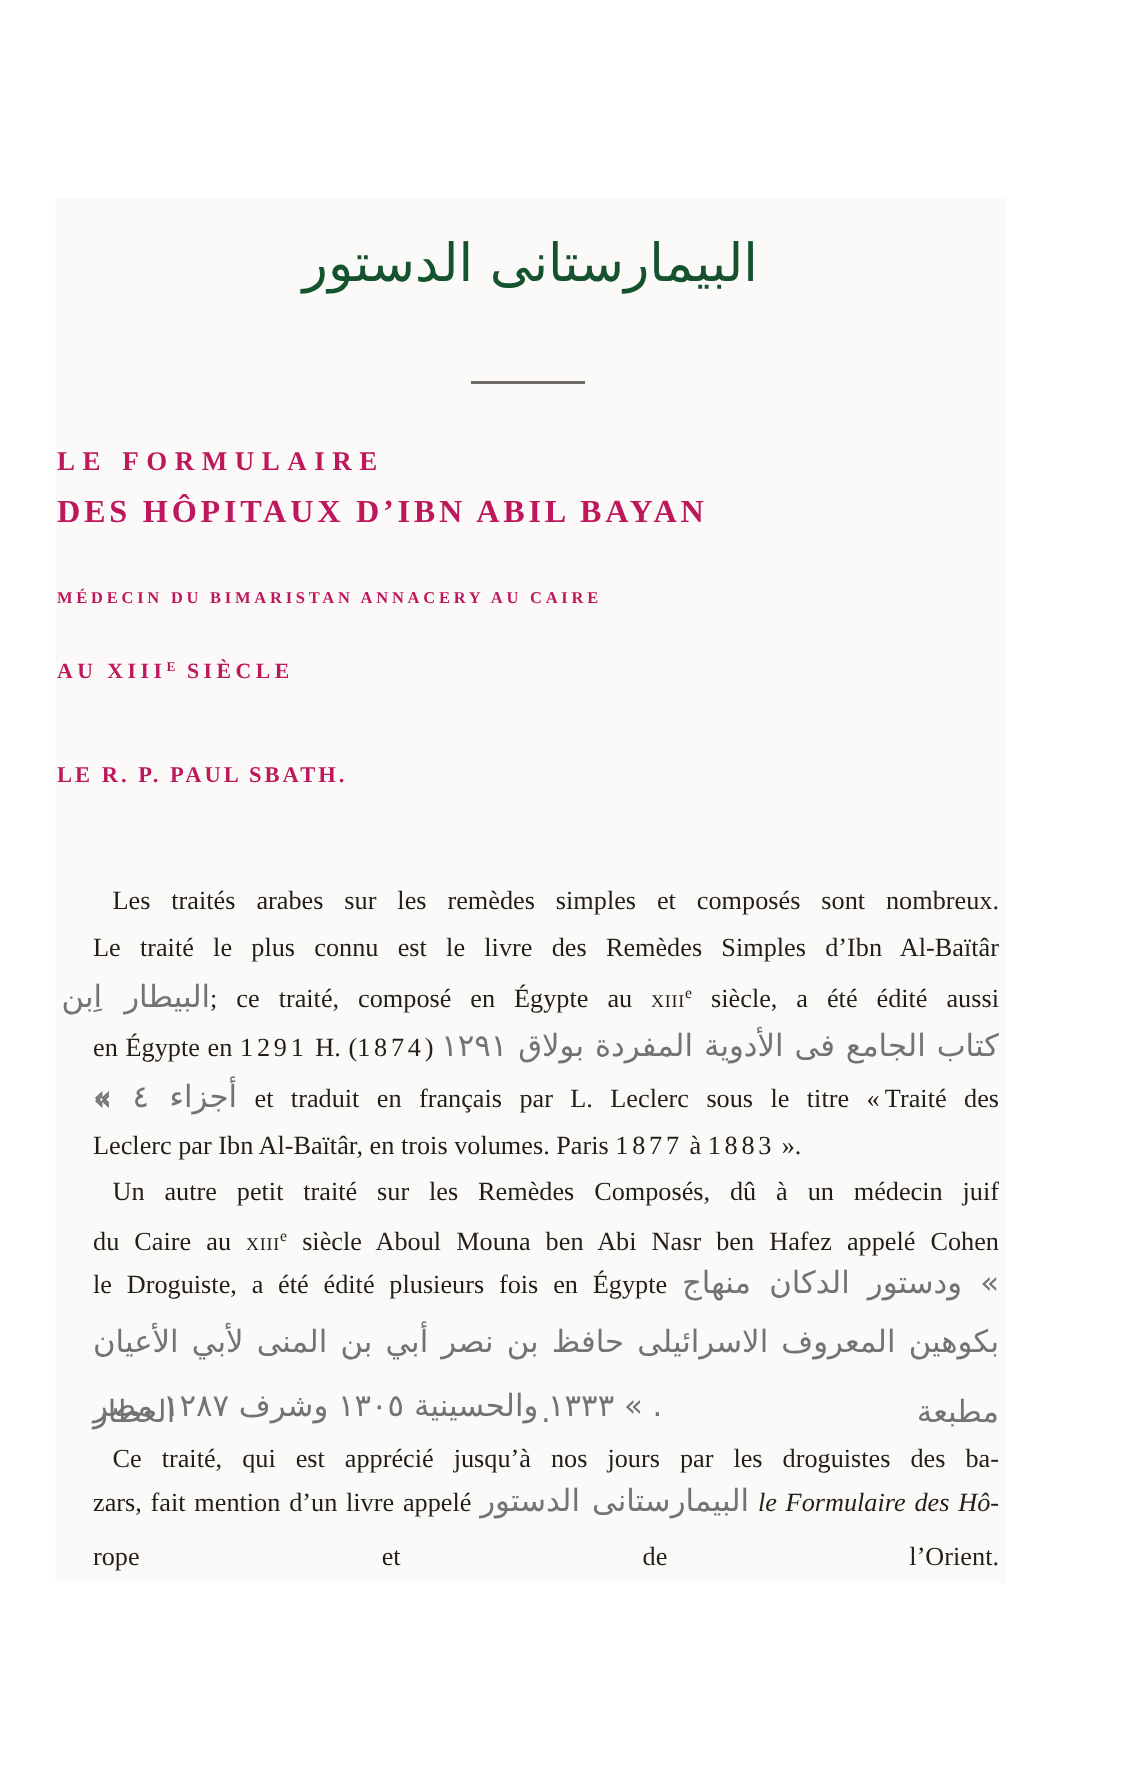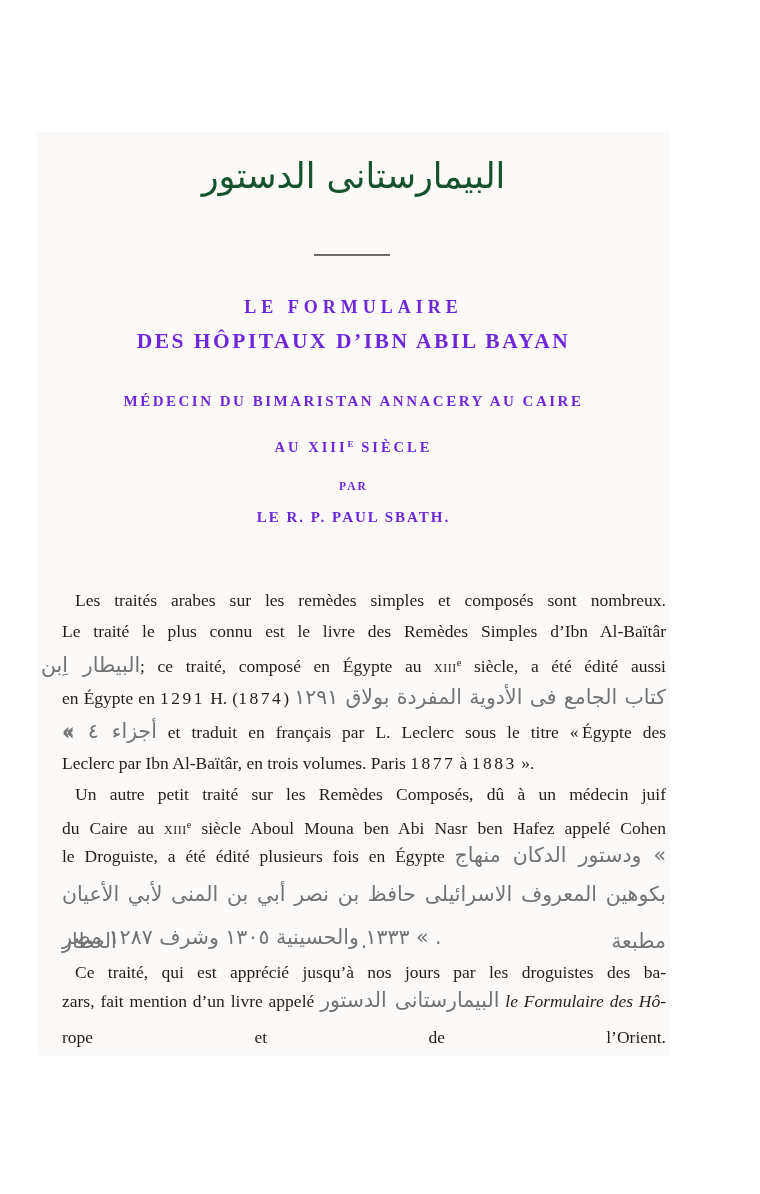--- a/index.html
+++ b/index.html
@@ -3,25 +3,25 @@
 <meta charset="utf-8">
 <style>
   html,body{margin:0;padding:0;background:#ffffff;}
   .canvas{position:relative;width:760px;height:1194px;background:#ffffff;overflow:hidden;}
   .page{position:absolute;left:38px;top:133px;width:631px;height:921px;
         background:#fbfaf8;box-shadow:0 0 0 1px rgba(0,0,0,0.025);}
   .arabic-title{position:absolute;left:0;top:12px;width:100%;height:62px;line-height:62px;
         text-align:center;font-family:"DejaVu Sans",sans-serif;font-size:35px;color:#14532d;}
   .rule{position:absolute;left:50%;top:121px;width:76px;height:2px;margin-left:-40px;
         background:#6d6a66;}
-  .tl{position:absolute;left:0;width:100%;text-align:center;color:#6d28d9;
+  .tl{position:absolute;left:0;width:100%;text-align:left;color:#be185d;
       font-family:"Liberation Serif",serif;font-weight:bold;white-space:nowrap;}
   .t1{top:164px;font-size:18px;letter-spacing:5px;}
   .t2{top:196px;font-size:21.5px;letter-spacing:2.5px;}
-  .t3{top:260px;font-size:15px;letter-spacing:2.5px;}
+  .t3{top:260px;font-size:11px;letter-spacing:2.5px;}
   .t4{top:306px;font-size:14.5px;letter-spacing:3px;}
   .t4 .sup{font-size:9px;vertical-align:5px;letter-spacing:1px;}
   .t5{top:347px;font-size:11.5px;letter-spacing:2px;}
   .t6{top:376px;font-size:15px;letter-spacing:2px;}
   #body{position:absolute;left:24px;top:452px;width:604px;color:#211d19;
         font-family:"Liberation Serif",serif;font-size:17.5px;}
   .bl{height:30.7px;line-height:30.7px;text-align:justify;text-align-last:justify;
       overflow:visible;white-space:nowrap;}
   .bl{white-space:normal;}
   .bl:nth-child(1),.bl:nth-child(7),.bl:nth-child(12){text-indent:13px;}
@@ -48,29 +48,28 @@
     <div class="arabic-title">الدستور‎ البيمارستانى‎</div>
 
     <div class="rule"></div>
 
     <div class="tl t1">LE FORMULAIRE</div>
     <div class="tl t2">DES HÔPITAUX D’IBN ABIL BAYAN</div>
     <div class="tl t3">MÉDECIN DU BIMARISTAN ANNACERY AU CAIRE</div>
 
     <div class="tl t4"><span>AU XIII</span><span class="sup">E</span><span> SIÈCLE</span></div>
 
-    <div class="tl t5">PAR</div>
     <div class="tl t6">LE R. P. PAUL SBATH.</div>
 
     <div id="body">
         <div class="bl"><span class="s-f">Les traités arabes sur les remèdes simples et composés sont nombreux.</span></div>
         <div class="bl"><span class="s-f">Le traité le plus connu est le livre des Remèdes Simples d’Ibn Al-Baïtâr</span></div>
         <div class="bl"><span class="s-a">اِبن‎ البيطار‎</span><span class="s-f">; ce traité, composé en Égypte au </span><span class="s-c">xiii</span><span class="s-p">e</span><span class="s-f"> siècle, a été édité aussi</span></div>
         <div class="bl"><span class="s-f">en Égypte en </span><span class="s-n">1291</span><span class="s-f"> H. (</span><span class="s-n">1874</span><span class="s-f">) </span><span class="s-a">١٢٩١‎ بولاق‎ المفردة‎ الأدوية‎ فى‎ الجامع‎ كتاب‎ «</span></div>
-        <div class="bl"><span class="s-a">« ٤‎ أجزاء‎</span><span class="s-f"> et traduit en français par L. Leclerc sous le titre « Égypte des</span></div>
+        <div class="bl"><span class="s-a">« ٤‎ أجزاء‎</span><span class="s-f"> et traduit en français par L. Leclerc sous le titre « Traité des</span></div>
         <div class="bl"><span class="s-f">Leclerc par Ibn Al-Baïtâr, en trois volumes. Paris </span><span class="s-n">1877</span><span class="s-f"> à </span><span class="s-n">1883</span><span class="s-f"> ».</span></div>
         <div class="bl"><span class="s-f">Un autre petit traité sur les Remèdes Composés, dû à un médecin juif</span></div>
         <div class="bl"><span class="s-f">du Caire au </span><span class="s-c">xiii</span><span class="s-p">e</span><span class="s-f"> siècle Aboul Mouna ben Abi Nasr ben Hafez appelé Cohen</span></div>
         <div class="bl"><span class="s-f">le Droguiste, a été édité plusieurs fois en Égypte </span><span class="s-a">منهاج‎ الدكان‎ ودستور‎ «</span></div>
         <div class="bl"><span class="s-a">الأعيان‎ لأبي‎ المنى‎ بن‎ أبي‎ نصر‎ بن‎ حافظ‎ الاسرائيلى‎ المعروف‎ بكوهين‎ العطار‎ . مطبعة‎</span></div>
         <div class="bl"><span class="s-a">مصر‎ ١٢٨٧‎ وشرف‎ ١٣٠٥‎ والحسينية‎ ١٣٣٣‎ « .</span></div>
         <div class="bl"><span class="s-f">Ce traité, qui est apprécié jusqu’à nos jours par les droguistes des ba-</span></div>
         <div class="bl"><span class="s-f">zars, fait mention d’un livre appelé </span><span class="s-a">الدستور‎ البيمارستانى‎</span><span class="s-f"> </span><span class="s-i">le Formulaire des Hô-</span></div>
         <div class="bl"><span class="s-f">rope et de l’Orient.</span></div>
       </div>

